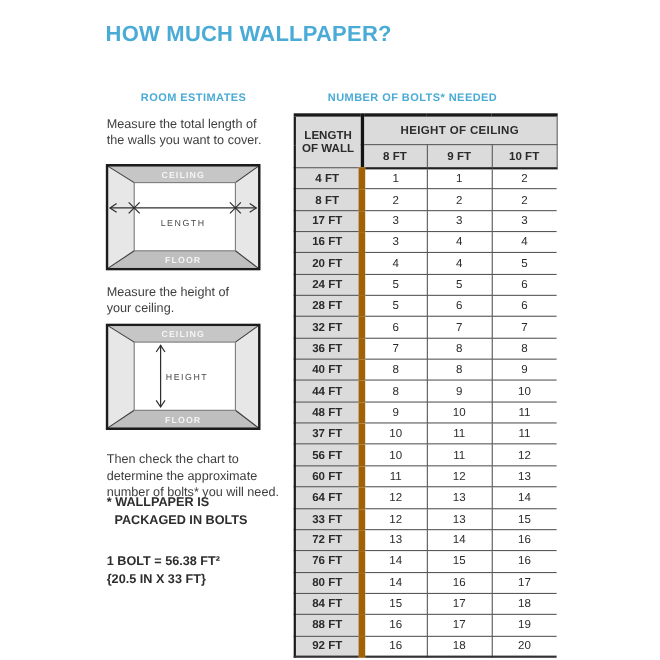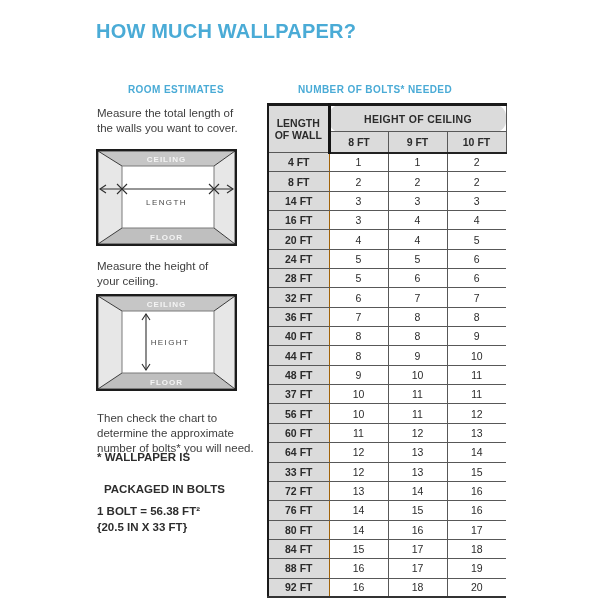--- a/index.html
+++ b/index.html
@@ -20,21 +20,21 @@
   .heading-table { left:267px; top:84px; width:238px; text-align:left; }
   .body-text {
     position:absolute; left:97px; font-size:11.5px; line-height:15px;
     color:#3E3E3E; white-space:pre-line;
   }
   .t-length { top:106px; }
   .t-height { top:259px; }
   .t-chart  { top:411px; }
   .note { position:absolute; left:97px; font-size:11.5px; font-weight:bold; color:#2D2D2D; line-height:15.5px; }
   .n-packaged { top:450px; }
-  .n-packaged .line2 { padding-left:7px;margin-top:16px; }
+  .n-packaged .line2 { padding-left:7px; }
   .n-bolt { top:504px; }
 
   .diagram { position:absolute; left:96px; }
   .d-length { top:149px; }
   .d-height { top:294px; }
   .room-outer { fill:none; stroke:#1C1C1C; stroke-width:2.4; }
   .room-inner { fill:#FFFFFF; stroke:#7A7A7A; stroke-width:1; }
   .band-ceiling { fill:var(--band_gray); }
   .band-floor { fill:var(--floor_gray); }
   .wall-side { fill:var(--wall_gray); }
@@ -56,24 +56,24 @@
     border:1px solid #585858; text-align:center; vertical-align:middle; padding:0;
   }
   .bolts-table thead th { background:var(--cell_gray); font-weight:bold; }
   .bolts-table thead tr:first-child { height:27px; }
   .bolts-table thead tr:last-child { height:21px; }
   .bolts-table thead tr:last-child th { border-bottom:2px solid #222222; }
   .corner-cell {
     border-right:3px solid #141414 !important;
     white-space:pre-line; line-height:12.5px; font-size:10.5px;
   }
-  .group-cell { letter-spacing:0.3px;border-radius:11px; }
+  .group-cell { letter-spacing:0.3px; }
   .bolts-table tbody tr { height:19.35px; }
   .bolts-table tbody th {
-    background:var(--cell_gray); font-weight:bold; border-right:1px solid #a16207;margin-left:44px;
+    background:var(--cell_gray); font-weight:bold; border-right:6px solid #a16207;margin-left:44px;
   }
   .bolts-table tbody td { background:#ffffff; font-weight:normal; }
   .bolts-table tbody td:last-child { border-right:none; }
 </style>
 </head>
 <body>
 
 <div class="canvas">
 
   <h1 class="title">HOW MUCH WALLPAPER?</h1>
@@ -174,21 +174,21 @@
           <td>1</td>
           <td>2</td>
         </tr>
         <tr>
           <th>8 FT</th>
           <td>2</td>
           <td>2</td>
           <td>2</td>
         </tr>
         <tr>
-          <th>14 FT</th>
+          <th>17 FT</th>
           <td>3</td>
           <td>3</td>
           <td>3</td>
         </tr>
         <tr>
           <th>16 FT</th>
           <td>3</td>
           <td>4</td>
           <td>4</td>
         </tr>

